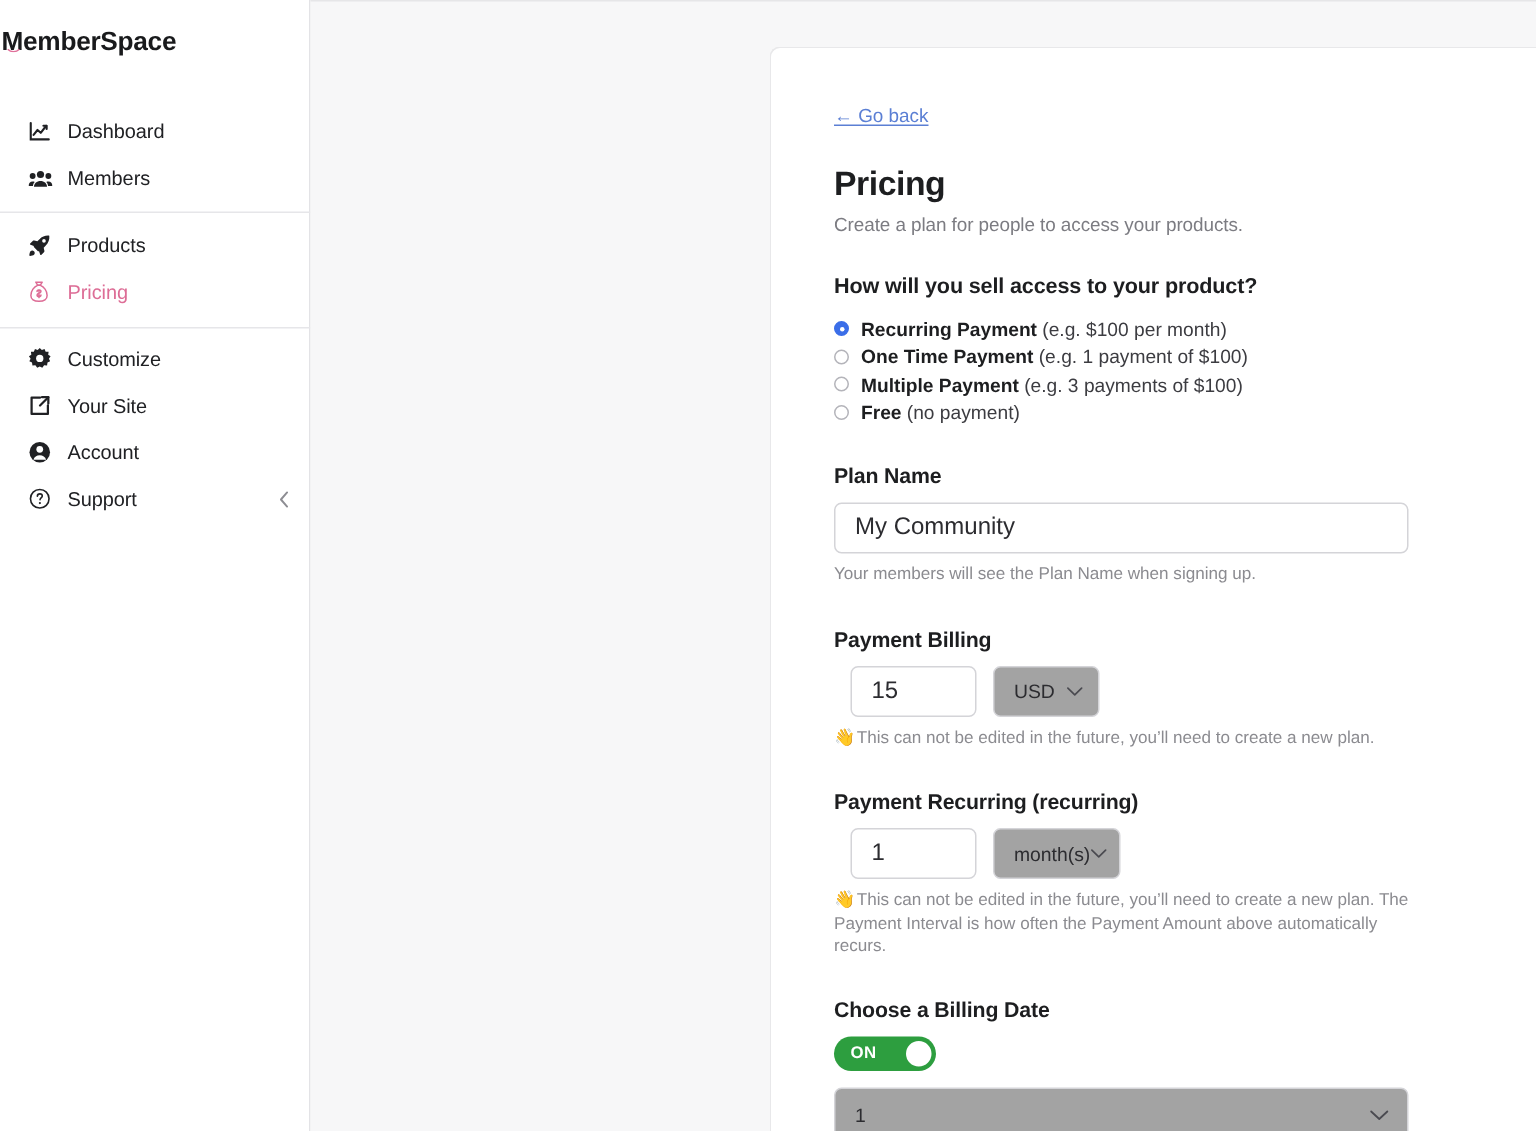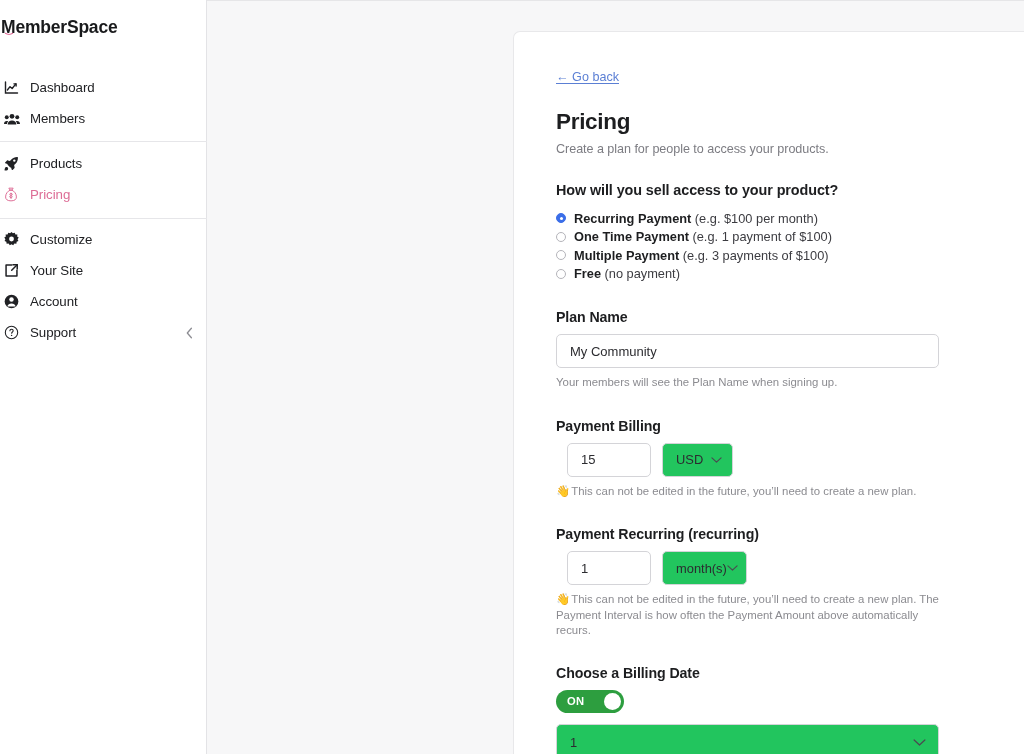--- a/index.html
+++ b/index.html
@@ -43,21 +43,21 @@
   }
 
   .nav-group { position: absolute; left: 0; width: 207px; }
   .nav-divider {
     position: absolute; left: 0; width: 207px; height: 1px;
     background: #e6e6e9;
   }
   .nav-item {
     display: flex; align-items: center;
     height: 31px;
-    padding-left: 4px;
+    padding-left: 19px;
     cursor: pointer;
     position: relative;
   }
   .nav-icon {
     width: 22px; height: 16px;
     display: flex; align-items: center; justify-content: flex-start;
     flex: 0 0 22px;
     color: #202124;
   }
   .nav-icon svg { display: block; }
@@ -183,21 +183,21 @@
   .block-billing  { margin-top: 26px; }
 
   .text-input {
     margin-top: 9px;
     height: 34px;
     border: 1px solid #d4d4d8;
     border-radius: 5px;
     background: #fff;
     display: flex; align-items: center;
     padding: 0 13px;
-    font-size: 13px;
+    font-size: 16px;
     color: #2c2c30;
   }
   .input-wide { width: 383px; }
   .input-num  { width: 84px; }
 
   .help-text {
     margin-top: 7px;
     font-size: 11.4px;
     color: #8b8b90;
     line-height: 15.5px;
@@ -205,21 +205,21 @@
   }
   .help-emoji { font-size: 11.4px; margin-right: 1px; }
 
   .row-inline { display: flex; align-items: center; gap: 11px; margin-top: 9px; padding-left: 11px; }
   .row-inline .text-input { margin-top: 0; }
 
   .select-box {
     height: 34px;
     border: 1px solid #d4d4d8;
     border-radius: 5px;
-    background: #22c55e;
+    background: #a3a3a3;
     display: flex; align-items: center; justify-content: space-between;
     padding: 0 10px 0 13px;
     font-size: 12.9px;
     color: #2c2c30;
     cursor: pointer;
   }
   .select-usd { width: 71px; }
   .select-interval { width: 85px; }
   .select-billing { width: 383px; height: 37px; margin-top: 11px; padding: 0 12px 0 13px; }
   .caret { color: #4a4a50; display: flex; }

